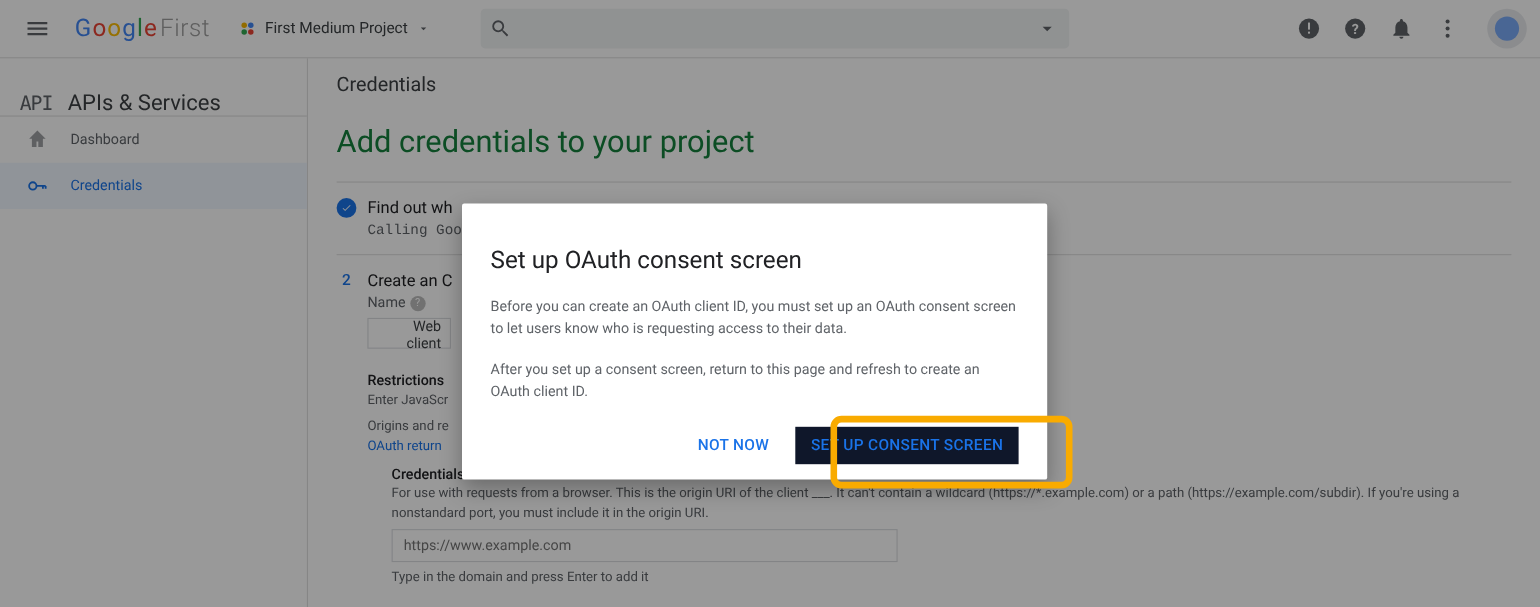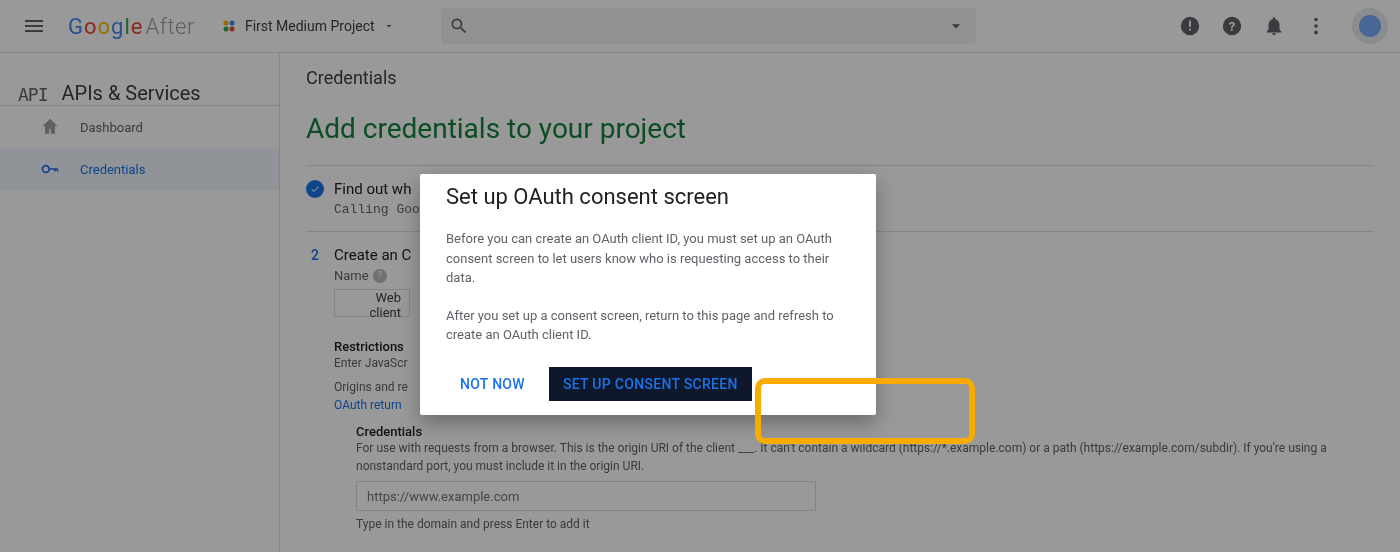--- a/index.html
+++ b/index.html
@@ -20,21 +20,21 @@
 .tr { margin-left:auto; display:flex; align-items:center; gap:18px; color:#5f6368;}
 .tr .ic { width:24px; height:24px; display:flex; align-items:center; justify-content:center; cursor:pointer;}
 .avatar { width:36px; height:36px; border-radius:50%; background:#e8eaed; display:flex; align-items:center; justify-content:center; margin-left:6px;}
 .avatar .dot{ width:22px; height:22px; border-radius:50%; background:#7baaf7;}
 
 
 .main { display:flex; height: calc(100% - 53px); }
 .side { width:280px; border-right:1px solid #e0e0e0; }
 .side-head { height:53px; display:flex; align-items:flex-end; gap:14px; padding:0 18px; border-bottom:1px solid #e0e0e0; color:#3c4043; font-size:20px;}
 .side-head .api{ font-family:monospace; font-size:18px; letter-spacing:-1px; color:#5f6368;}
-.navitem { height:42px; display:flex; align-items:center; gap:20px; padding:0 40px; color:#5f6368; font-size:13px; cursor:pointer;}
+.navitem { height:42px; display:flex; align-items:center; gap:20px; padding:0 24px; color:#5f6368; font-size:13px; cursor:pointer;}
 .navitem.active { color:#1a73e8; background:#f1f7ff;}
 .navitem svg{ width:20px; height:20px;}
 
 
 .content { flex:1; padding: 14px 26px; color:#3c4043; overflow:hidden; }
 .content h2 { font-size:18px; font-weight:400; margin-bottom:24px;}
 .bigh { font-size:28px; font-weight:400; margin-bottom:20px; color:#15803d;}
 .hr{ border:0; border-top:1px solid #e0e0e0; margin:14px 0;}
 .step { display:flex; gap:10px; }
 .stepnum { width:18px; height:18px; border-radius:50%; background:#1a73e8; color:#fff; font-size:12px; display:flex; align-items:center; justify-content:center; flex:none;}
@@ -45,45 +45,45 @@
 .lbl { font-size:13px; color:#5f6368; display:flex; align-items:center; gap:4px;}
 .help-q { width:14px; height:14px; border-radius:50%; background:#bdbdbd; color:#fff; font-size:10px; display:inline-flex; align-items:center; justify-content:center;}
 .selbox { margin-top:6px; border:1px solid #dadce0; height:28px; width:76px; padding:0 8px; font-size:13px; color:#3c4043;text-align:right;}
 .sec-name { font-size:13px; font-weight:500; color:#202124; margin-top:22px;}
 .small { font-size:12px; color:#5f6368; line-height:1.5;}
 .link { color:#1a73e8;}
 .sub3 { margin-left:22px; margin-top:10px;}
 .field { width:460px; height:30px; border:1px solid #dadce0; padding:0 10px; font-size:13px; color:#757575; margin-top:6px;}
 
 
-.dialog { position:absolute; left:420px; top:174px; width:456px; background:#fff; border-radius:2px; box-shadow:0 8px 20px rgba(0,0,0,0.3); z-index:100; padding:10px 26px 14px;}
+.dialog { position:absolute; left:420px; top:185px; width:532px; background:#fff; border-radius:2px; box-shadow:0 8px 20px rgba(0,0,0,0.3); z-index:100; padding:40px 26px 14px;}
 .dialog h3 { font-size:22px; font-weight:400; color:#202124; margin-bottom:20px;}
 .dialog p { font-size:13px; color:#5f6368; line-height:1.5; margin-bottom:18px;}
-.dlg-actions { display:flex; justify-content:flex-start; gap:10px; margin-top:22px;}
+.dlg-actions { display:flex; justify-content:flex-end; gap:10px; margin-top:22px;}
 .dlg-btn { padding:9px 14px; font-size:14px; font-weight:500; color:#1a73e8; background:none; border:none; cursor:pointer; letter-spacing:0.3px;}
 .dlg-btn.primary { background:#0f172a;}
 .highlight { position:absolute; left:755px; top:378px; width:220px; height:66px; border:6px solid #f9ab00; border-radius:10px; z-index:101; pointer-events:none;}
 </style>
 </head>
 <body>
 
 <div class="topbar">
   <div class="hamburger">
     <svg viewBox="0 0 24 24" width="24" height="24" fill="#5f6368">
         <path d="M3 6h18v2H3zM3 11h18v2H3zM3 16h18v2H3z"></path>
       </svg>
   </div>
   <div class="logo">
     <span class="g1">G</span>
       <span class="g2">o</span>
       <span class="g3">o</span>
       <span class="g4">g</span>
       <span class="g5">l</span>
       <span class="g6">e</span>
-    <span class="apis">After</span>
+    <span class="apis">First</span>
   </div>
   <div class="proj">
     <svg class="proj-dots" viewBox="0 0 16 16">
         <circle cx="5" cy="5" r="2.5" fill="#F4B400"></circle>
         <circle cx="11" cy="5" r="2.5" fill="#4285F4"></circle>
         <circle cx="5" cy="11" r="2.5" fill="#34A853"></circle>
         <circle cx="11" cy="11" r="2.5" fill="#EA4335"></circle>
       </svg>
     <span>First Medium Project</span>
     <svg width="12" height="12" viewBox="0 0 24 24" fill="#5f6368">

